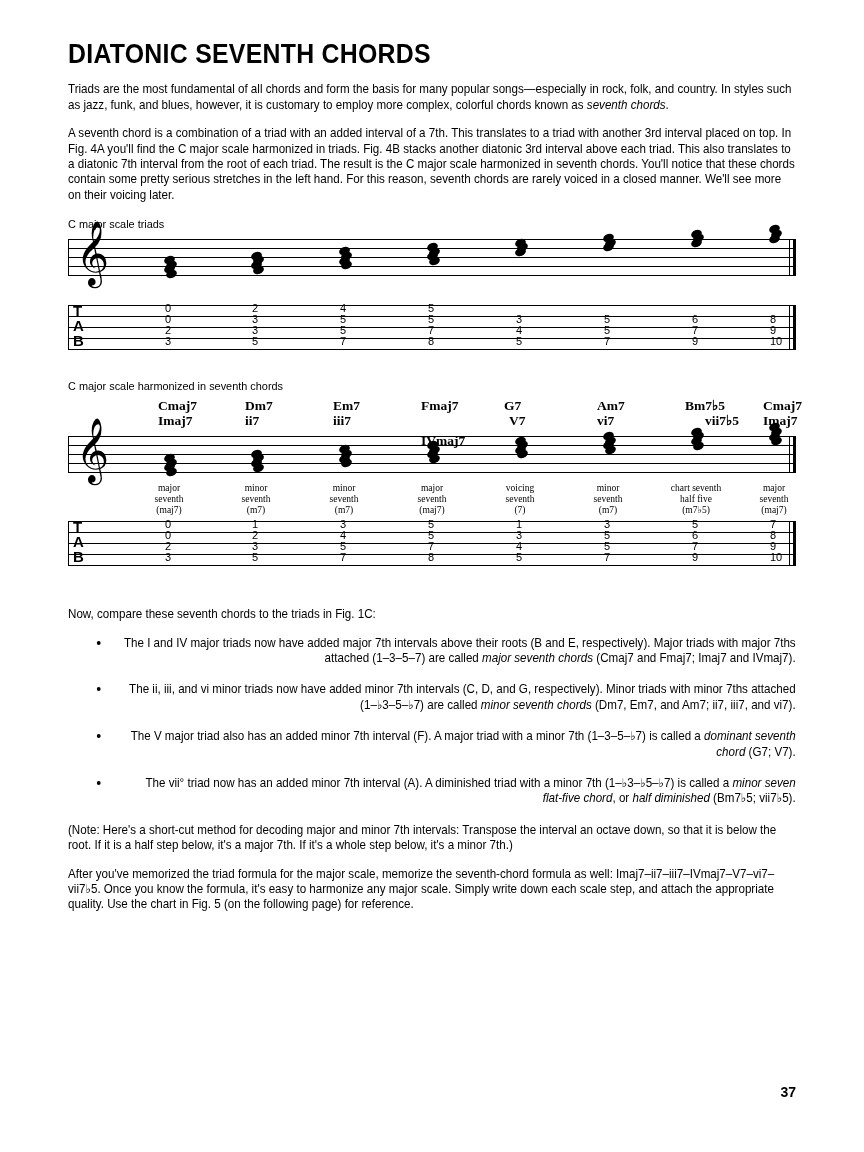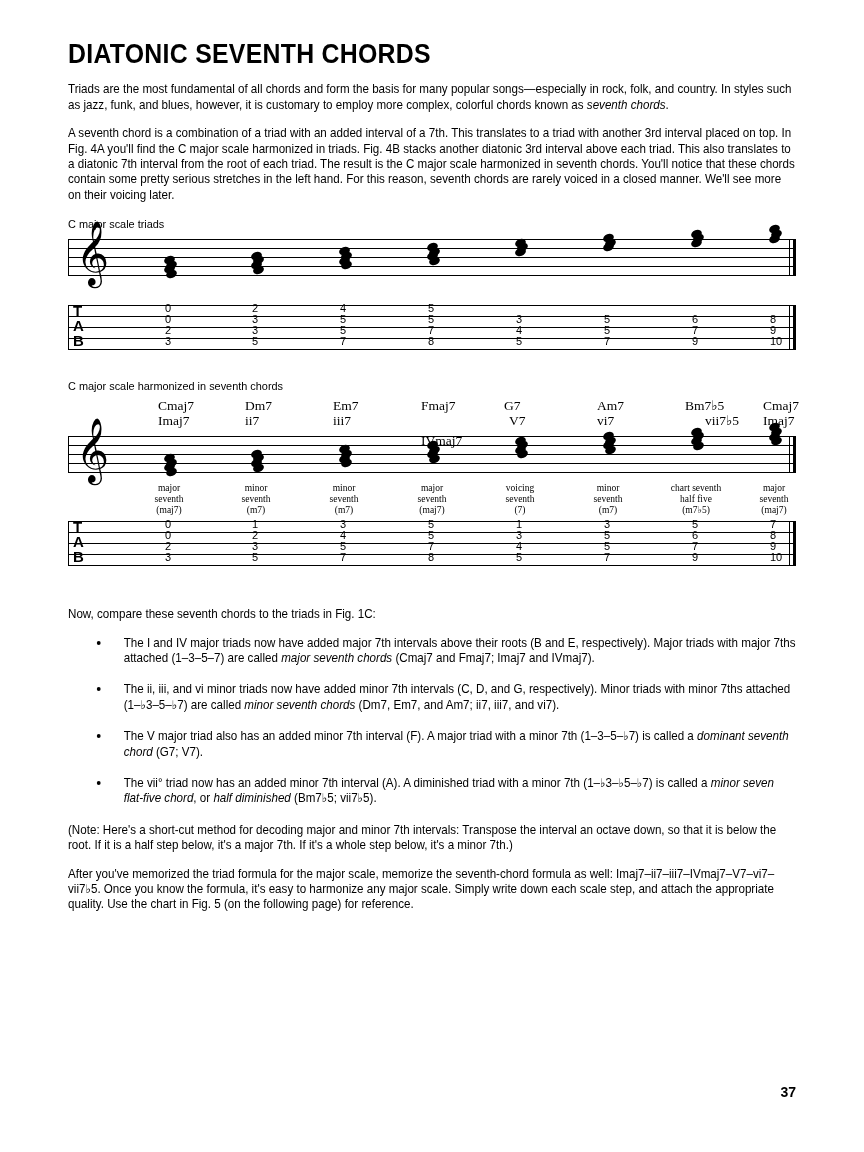--- a/index.html
+++ b/index.html
@@ -172,20 +172,21 @@
     position: relative;
     height: 15px;
     width: 728px;
   }
   .symrow .sym {
     position: absolute;
     font-family: "Liberation Serif", serif;
     font-size: 13.5px;
     line-height: 14px;
     white-space: nowrap;
+    font-weight: bold;
   }
 
   
   .qualrow {
     position: relative;
     width: 728px;
     height: 34px;
   }
   .qual {
     position: absolute;
@@ -195,20 +196,21 @@
     text-align: center;
     white-space: nowrap;
     transform: translateX(-50%);
   }
 
   
   ul.bullets {
     list-style: none;
     margin: 10px 15px 0 0;
     padding: 0;
+    text-align: right;
   }
   ul.bullets li {
     position: relative;
     padding-left: 58px;
     margin-bottom: 16px;
     font-size: 12.1px;
     line-height: 15.4px;
     width: 700px;
     transform: scaleX(0.96);
     transform-origin: left top;

